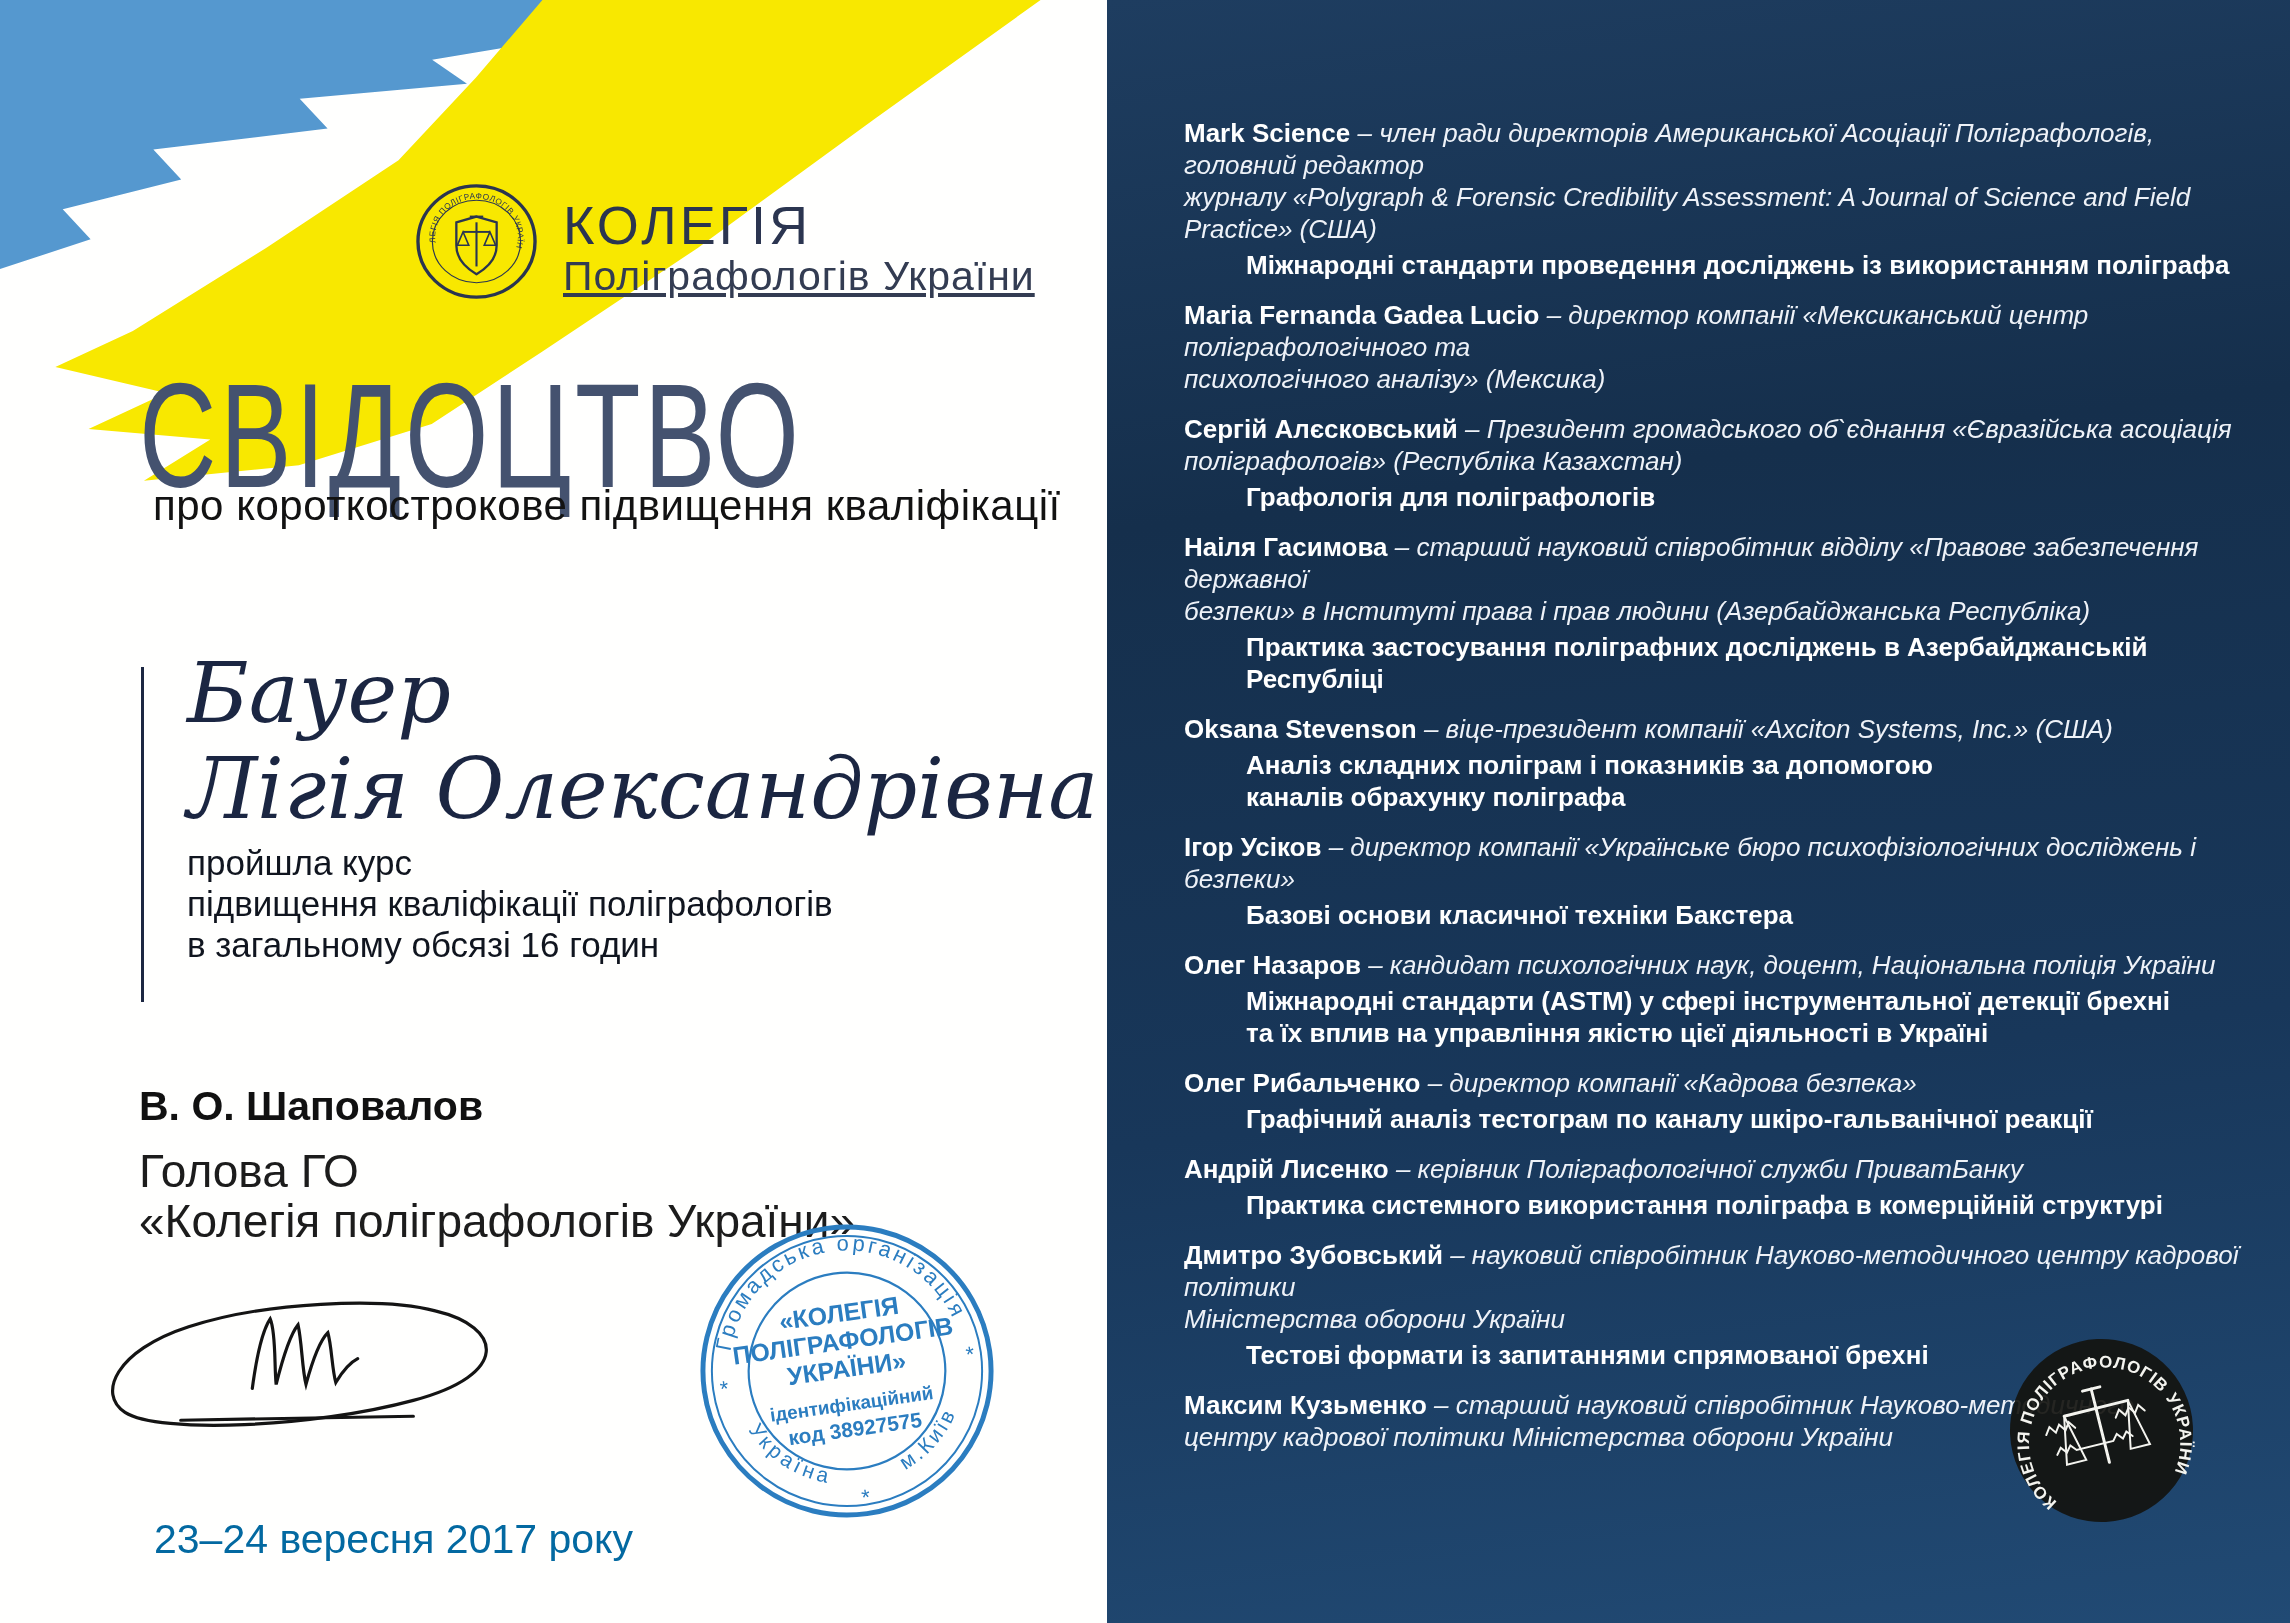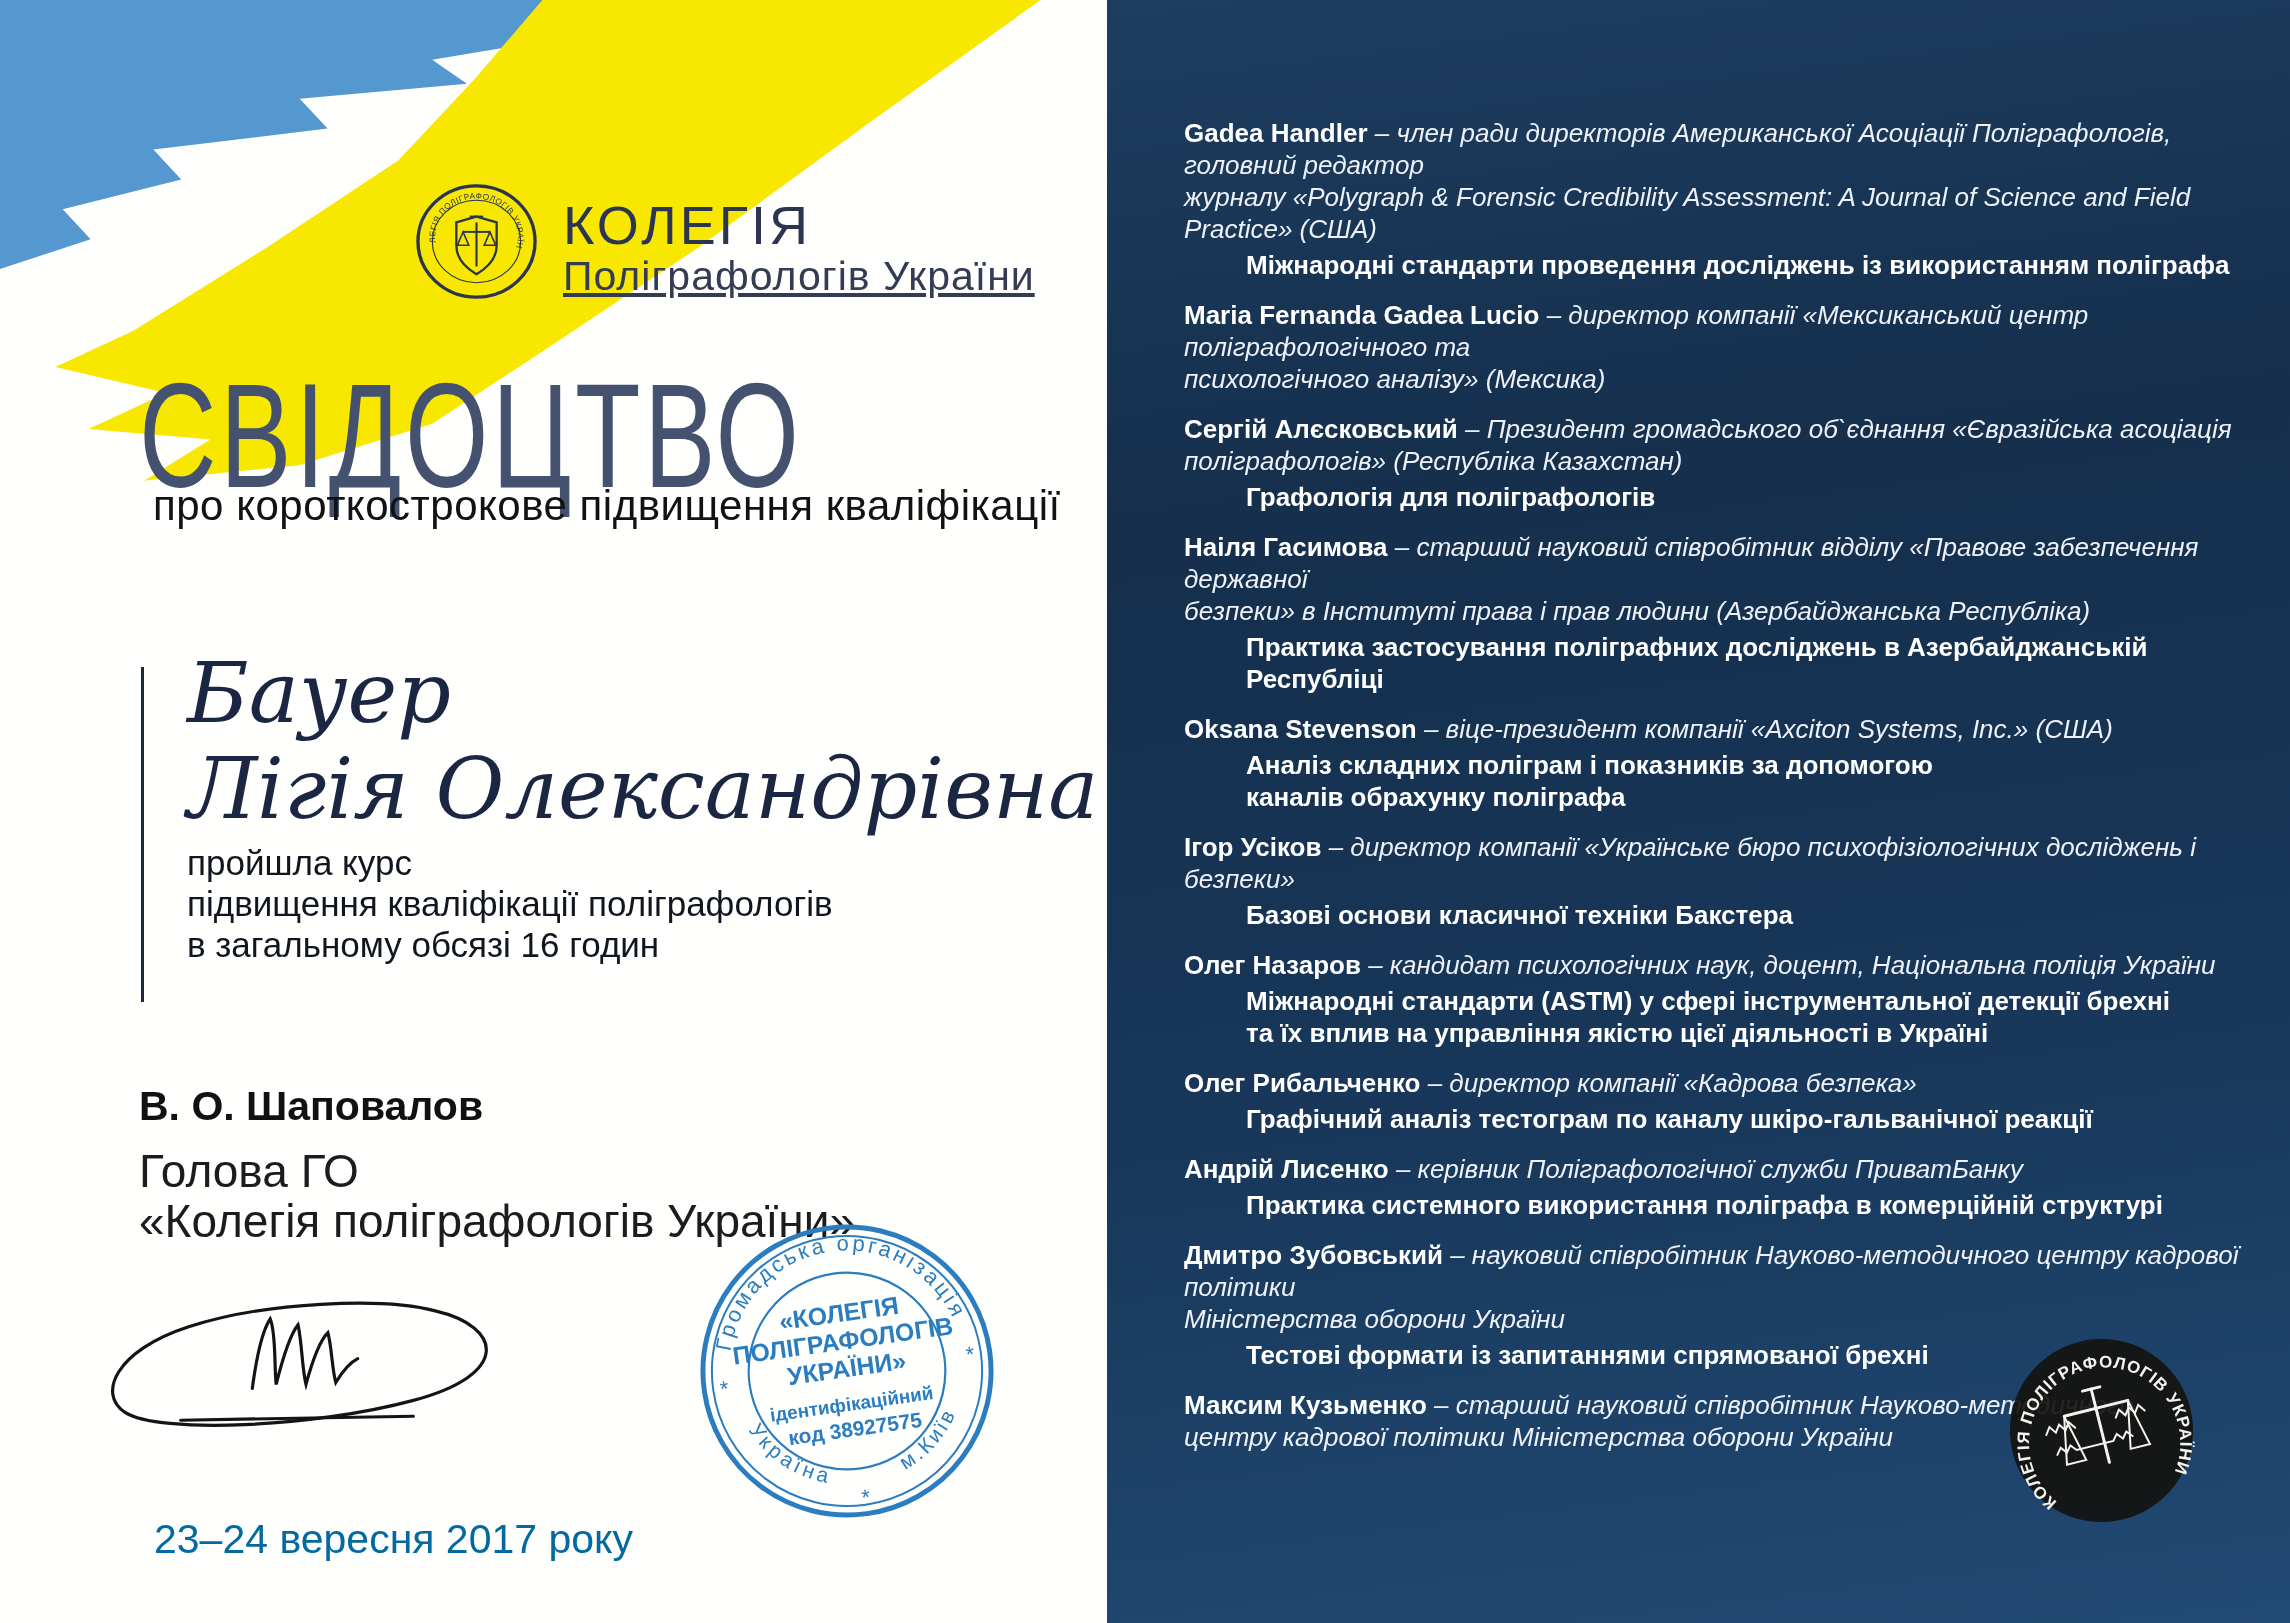--- a/index.html
+++ b/index.html
@@ -129,21 +129,21 @@
       <text x="151" y="222" font-size="21" font-weight="bold" text-anchor="middle">код 38927575</text>
     </g>
   </svg>
 
   <div class="cert-date">23–24 вересня 2017 року</div>
 </div>
 
 <div class="panel">
   <div id="program-list">
   <div class="entry">
-    <p class="head"><b class="pname">Gadea Handler</b><i class="pdesc"> – член ради директорів Американської Асоціації Поліграфологів, головний редактор
+    <p class="head"><b class="pname">Mark Science</b><i class="pdesc"> – член ради директорів Американської Асоціації Поліграфологів, головний редактор
 журналу «Polygraph &amp; Forensic Credibility Assessment: A Journal of Science and Field Practice» (США)</i></p>
     <p class="ptalk">Міжнародні стандарти проведення досліджень із використанням поліграфа</p>
   </div>
 
   <div class="entry">
     <p class="head"><b class="pname">Maria Fernanda Gadea Lucio</b><i class="pdesc"> – директор компанії «Мексиканський центр поліграфологічного та
 психологічного аналізу» (Мексика)</i></p>
   </div>
 
   <div class="entry">

